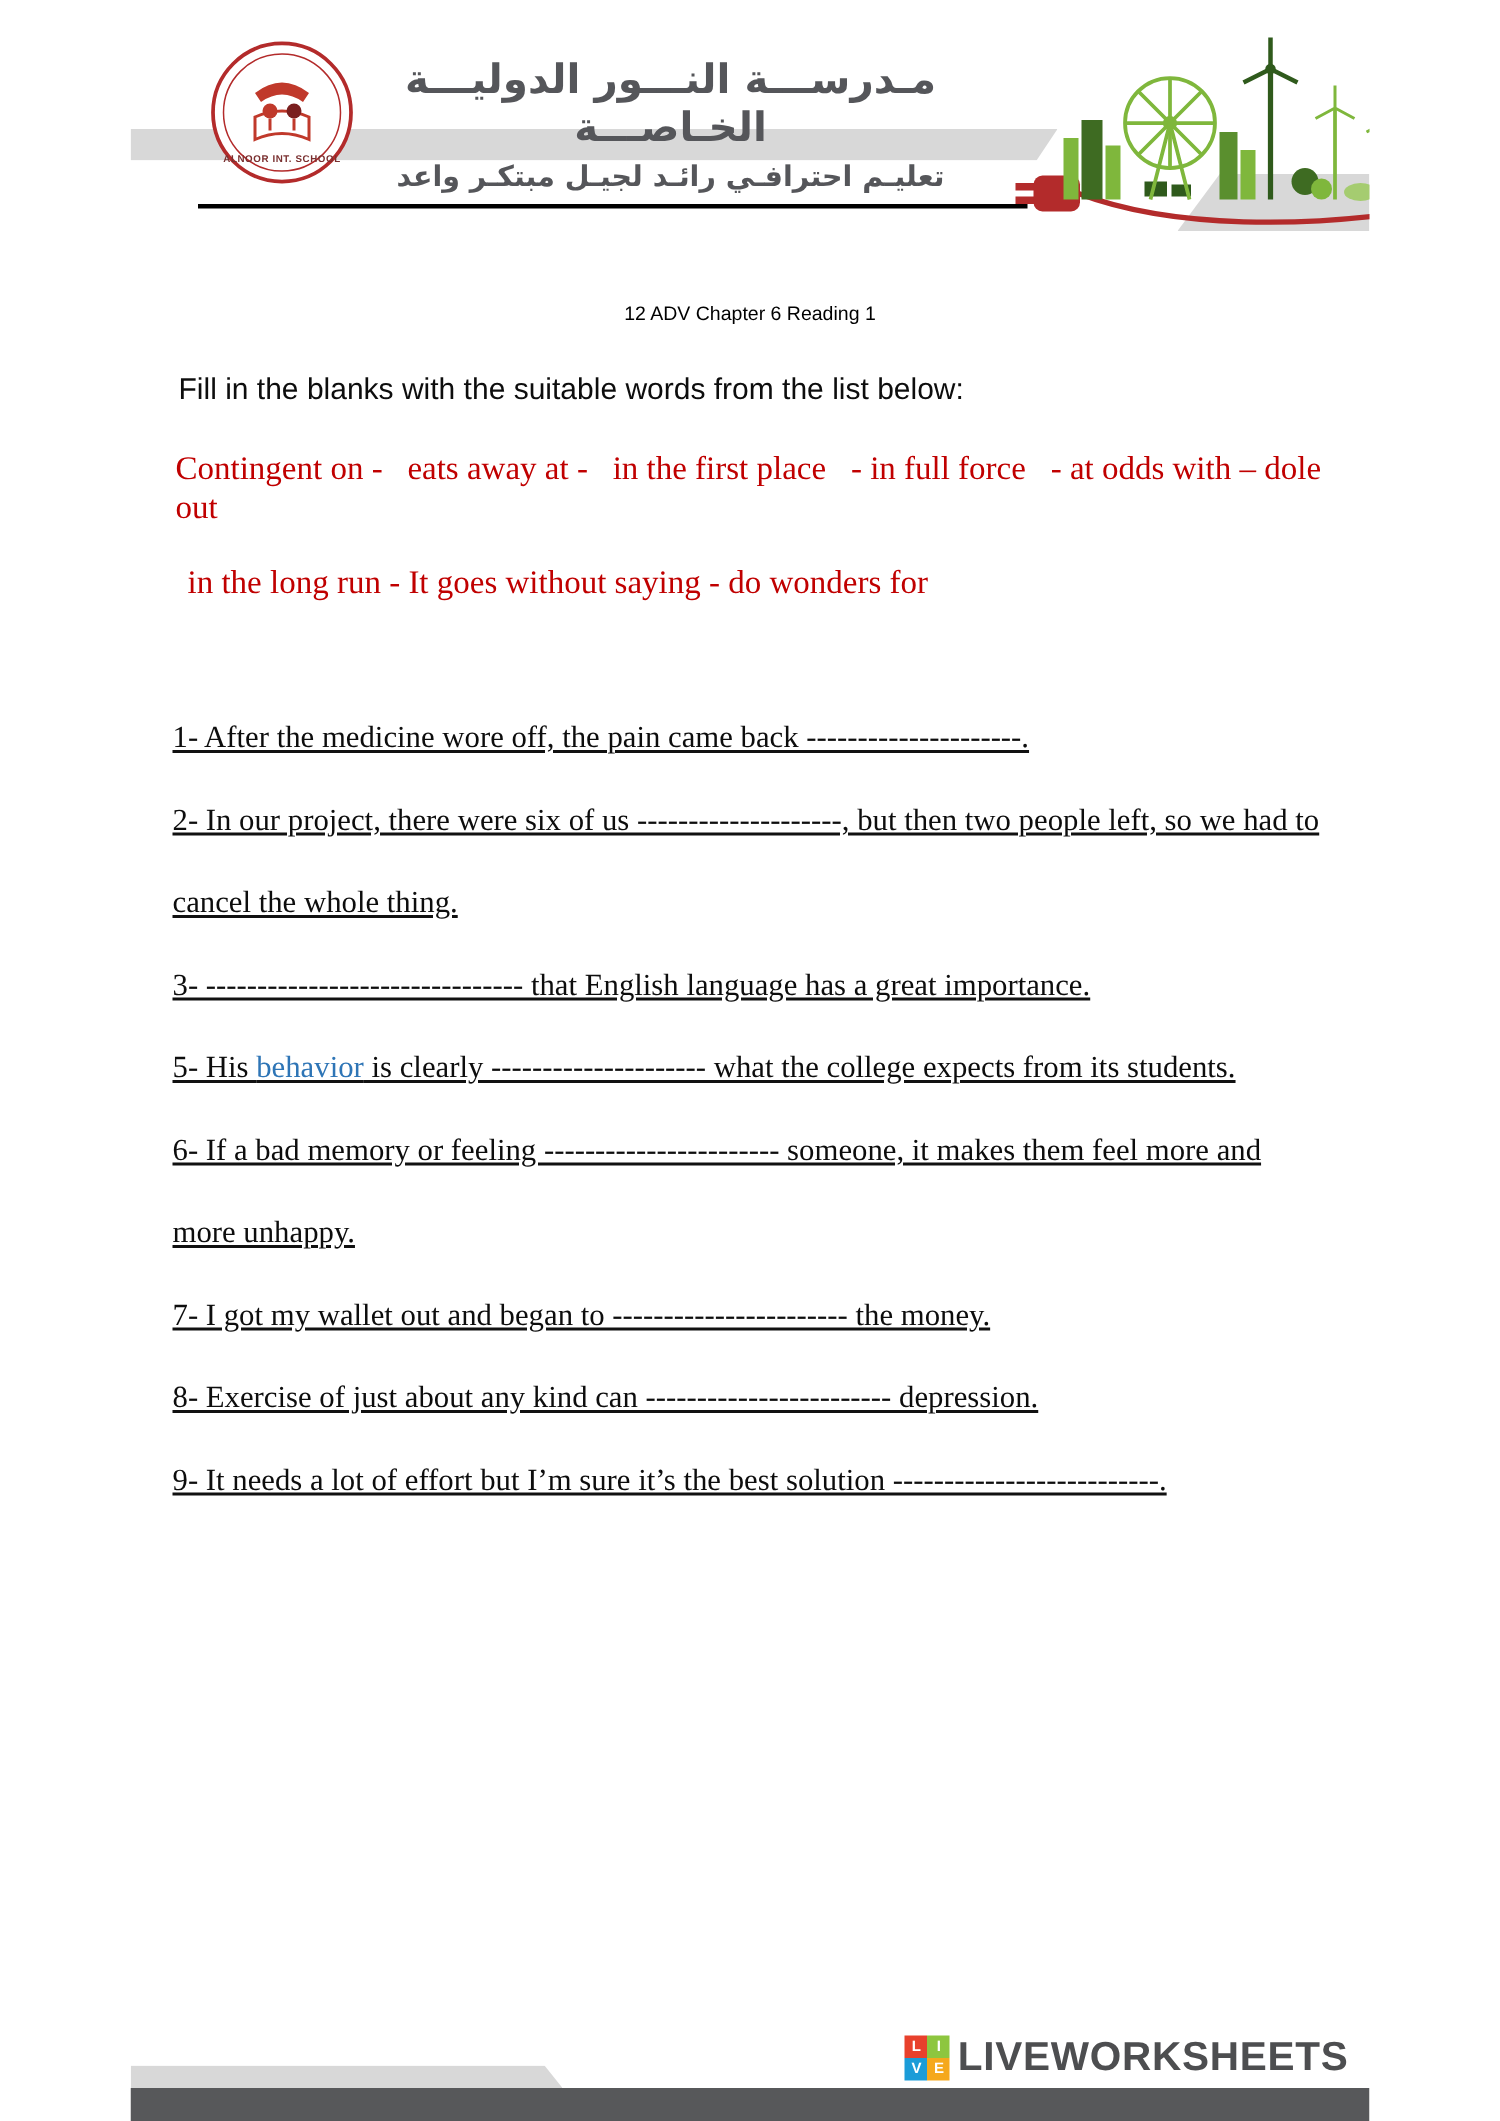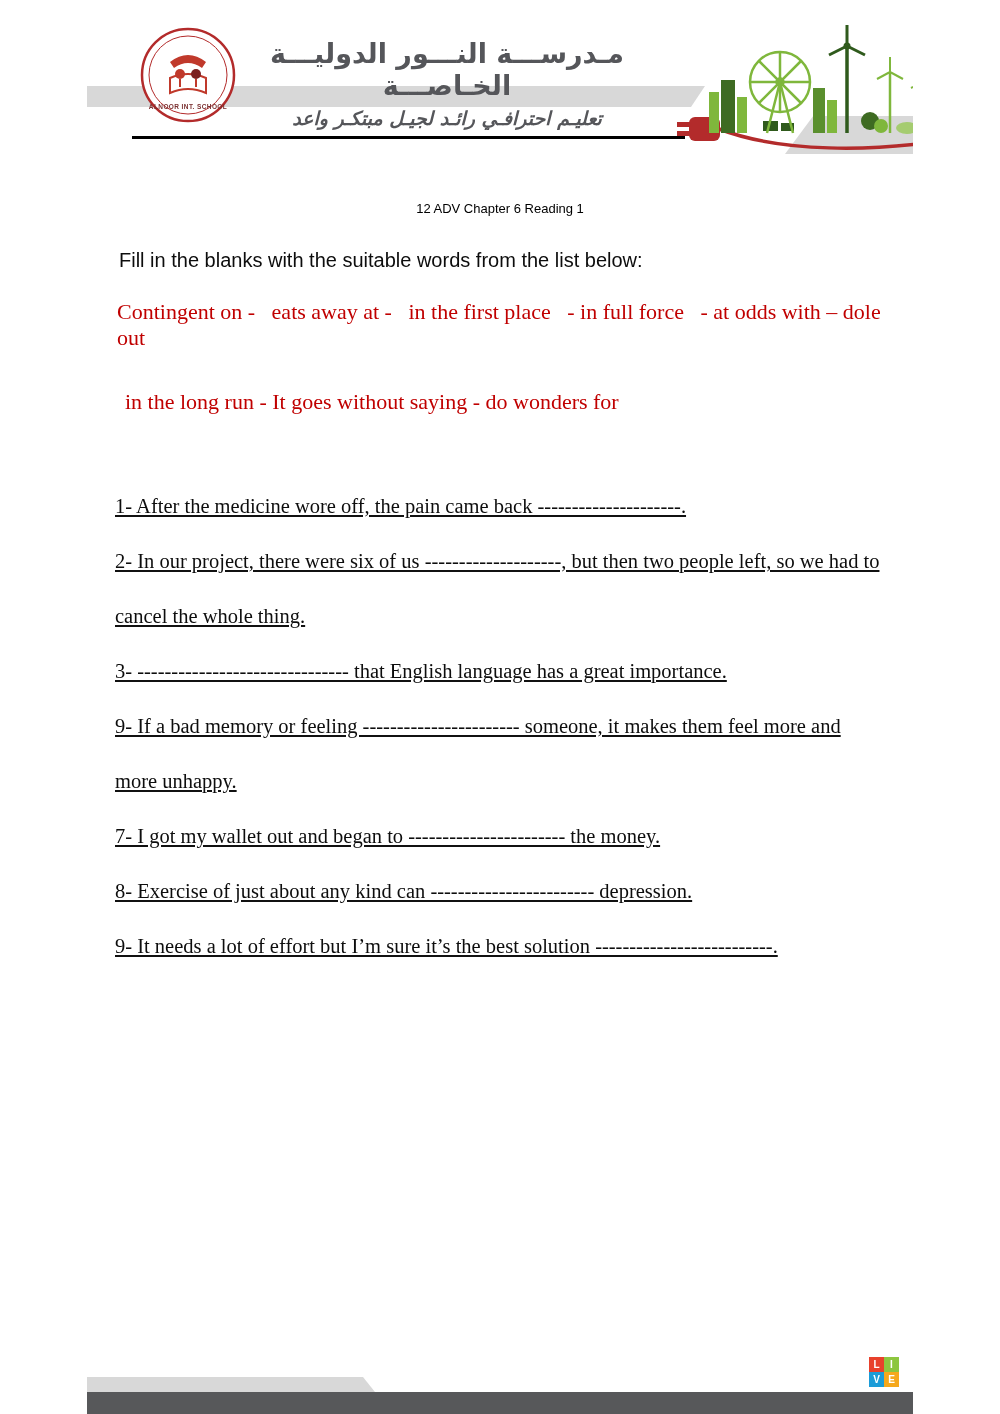--- a/index.html
+++ b/index.html
@@ -30,38 +30,38 @@
     position:absolute; bottom:14px; left:0; width:100%;
     text-align:center; font-family:"Liberation Sans", sans-serif;
     font-size:6.5px; color:#7a3030; letter-spacing:.4px; font-weight:bold;
   }
   .school-name {
     position:absolute; top:38px; left:160px; width:400px;
     direction:rtl; text-align:center; color:#55565a;
     font-family:"DejaVu Sans", sans-serif; font-weight:bold;
   }
   .arabic1 { font-size:27px; line-height:32px; }
-  .arabic2 { font-size:19px; line-height:26px; margin-top:3px;font-style:italic; }
+  .arabic2 { font-size:19px; line-height:26px; margin-top:3px; }
   .header-art { position:absolute; top:22px; left:588px; width:410px; height:140px; }
 
   
   .main { position:absolute; top:196px; left:28px; right:28px; }
   .doc-title {
     text-align:center; font-family:"Liberation Sans", sans-serif;
     font-size:13px; font-weight:normal; color:#000; line-height:26px;
   }
   .instruction {
     margin-top:25px; font-family:"Liberation Sans", sans-serif;
     font-size:20px; color:#0d0d0d; line-height:26px; padding-left:4px;
   }
   .wordbank {
     color:#c00000; font-size:22px; line-height:26px; white-space:pre-wrap;
   }
   .wb1 { margin-top:26px; padding-left:2px; }
-  .wb2 { margin-top:38px; padding-left:10px; }
+  .wb2 { margin-top:24px; padding-left:10px; }
   .questions { margin-top:64px;text-decoration:underline; }
   .questions p {
     font-size:20.5px; line-height:55px; color:#0d0d0d; margin:0;
   }
   .hl-blue { color:#2e75b6; }
 
   
   .bottom-wedge {
     position:absolute; bottom:22px; left:0; width:288px; height:15px;
     background:#d8d8d8;
@@ -176,33 +176,35 @@
 
     <p class="instruction">Fill in the blanks with the suitable words from the list below:</p>
 
     <p class="wordbank wb1">Contingent on -   eats away at -   in the first place   - in full force   - at odds with – dole out</p>
     <p class="wordbank wb2">in the long run - It goes without saying - do wonders for</p>
 
     <div class="questions">
       <p>1- After the medicine wore off, the pain came back ---------------------.</p>
       <p>2- In our project, there were six of us --------------------, but then two people left, so we had to cancel the whole thing.</p>
       <p>3- ------------------------------- that English language has a great importance.</p>
-      <p>9- If a bad memory or feeling ----------------------- someone, it makes them feel more and more unhappy.</p>
+      <p><span>5- His </span><span class="hl-blue">behavior</span><span> is clearly --------------------- what the college expects from its students.</span></p>
+      <p>6- If a bad memory or feeling ----------------------- someone, it makes them feel more and more unhappy.</p>
       <p>7- I got my wallet out and began to ----------------------- the money.</p>
       <p>8- Exercise of just about any kind can ------------------------ depression.</p>
       <p>9- It needs a lot of effort but I’m sure it’s the best solution --------------------------.</p>
     </div>
   </div>
 
   <div class="bottom-wedge"></div>
 
   <div class="brand">
     <div class="lw-logo">
       <div class="lw-cell lw-l">L</div>
       <div class="lw-cell lw-i">I</div>
       <div class="lw-cell lw-v">V</div>
       <div class="lw-cell lw-e">E</div>
     </div>
+    <div class="brand-text">LIVEWORKSHEETS</div>
   </div>
 
   <div class="bottom-bar"></div>
 
 </div>
 
 </body></html>

